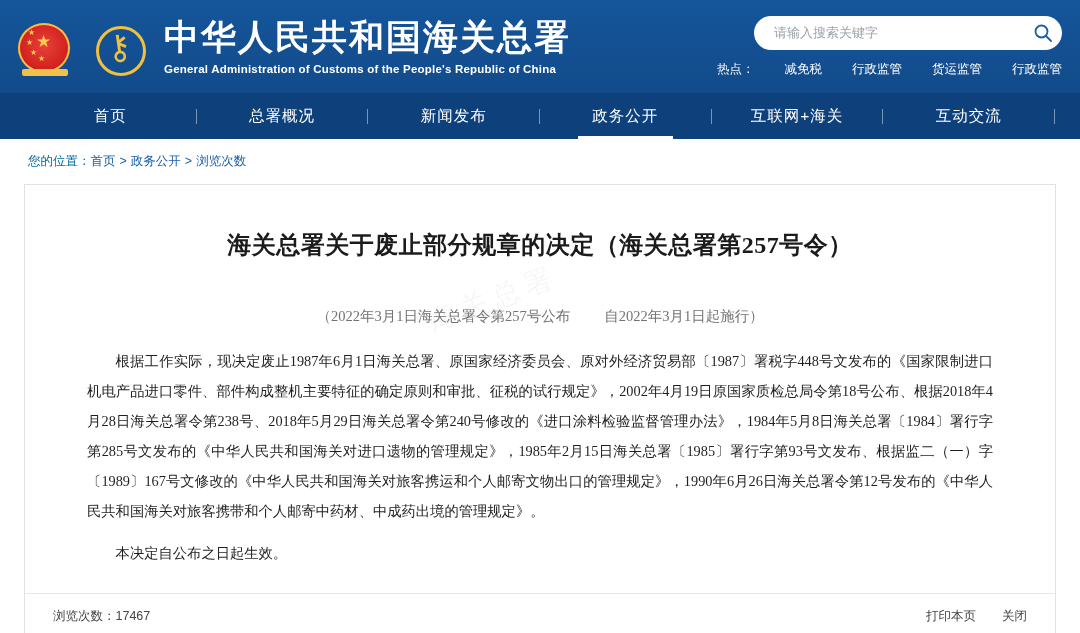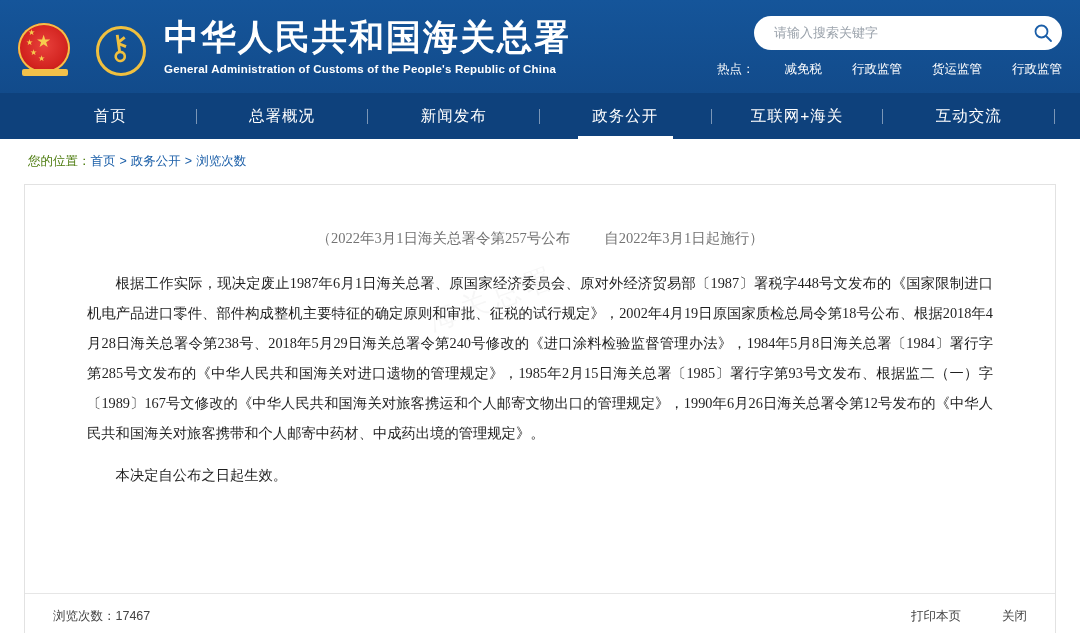--- a/index.html
+++ b/index.html
@@ -209,21 +209,21 @@
     flex: 0 0 auto;
   }
 
   
   .crumb-wrap {
     background: #ffffff;
     padding: 14px 0 10px 28px;
     font-size: 12.5px;
     color: #1a5ea8;
   }
-  .crumb-wrap .label { color: #4d7c0f; }
+  .crumb-wrap .label { color: #0369a1; }
   .crumb-wrap a { color: #1a5ea8; text-decoration: none; }
   .crumb-wrap .sep { color: #1a5ea8; margin: 0 4px; }
 
   
   .card {
     margin: 4px 24px 0 24px;
     background: #ffffff;
     border: 1px solid #e2e2e2;
     min-height: 456px;
     box-sizing: border-box;
@@ -266,21 +266,21 @@
     display: flex;
     align-items: center;
     padding: 0 28px;
     box-sizing: border-box;
     font-size: 12.5px;
     color: #444;
   }
   .card-footer .right {
     margin-left: auto;
     display: flex;
-    gap: 41px;
+    gap: 26px;
   }
   .card-footer a { color: #444; text-decoration: none; }
 
   .watermark {
     position: absolute;
     left: 400px;
     top: 95px;
     font-size: 28px;
     color: rgba(0,0,0,0.035);
     font-family: "Liberation Serif", serif;
@@ -353,20 +353,21 @@
     </div>
   </div>
 
   <div class="crumb-wrap">
     <span class="label">您的位置：</span><a href="#">首页</a><span class="sep">&gt;</span><a href="#">政务公开</a><span class="sep">&gt;</span><a href="#">浏览次数</a>
   </div>
 
   <div class="card">
     <div class="watermark">海关总署</div>
 
+    <div class="art-title">海关总署关于废止部分规章的决定（海关总署第257号令）</div>
 
     <div class="art-sub">
       <span>（2022年3月1日海关总署令第257号公布</span><span class="gap"></span><span>自2022年3月1日起施行）</span>
     </div>
 
     <div class="art-body">
       <p>根据工作实际，现决定废止1987年6月1日海关总署、原国家经济委员会、原对外经济贸易部〔1987〕署税字448号文发布的《国家限制进口机电产品进口零件、部件构成整机主要特征的确定原则和审批、征税的试行规定》，2002年4月19日原国家质检总局令第18号公布、根据2018年4月28日海关总署令第238号、2018年5月29日海关总署令第240号修改的《进口涂料检验监督管理办法》，1984年5月8日海关总署〔1984〕署行字第285号文发布的《中华人民共和国海关对进口遗物的管理规定》，1985年2月15日海关总署〔1985〕署行字第93号文发布、根据监二（一）字〔1989〕167号文修改的《中华人民共和国海关对旅客携运和个人邮寄文物出口的管理规定》，1990年6月26日海关总署令第12号发布的《中华人民共和国海关对旅客携带和个人邮寄中药材、中成药出境的管理规定》。</p>
       <p>本决定自公布之日起生效。</p>
     </div>
 

